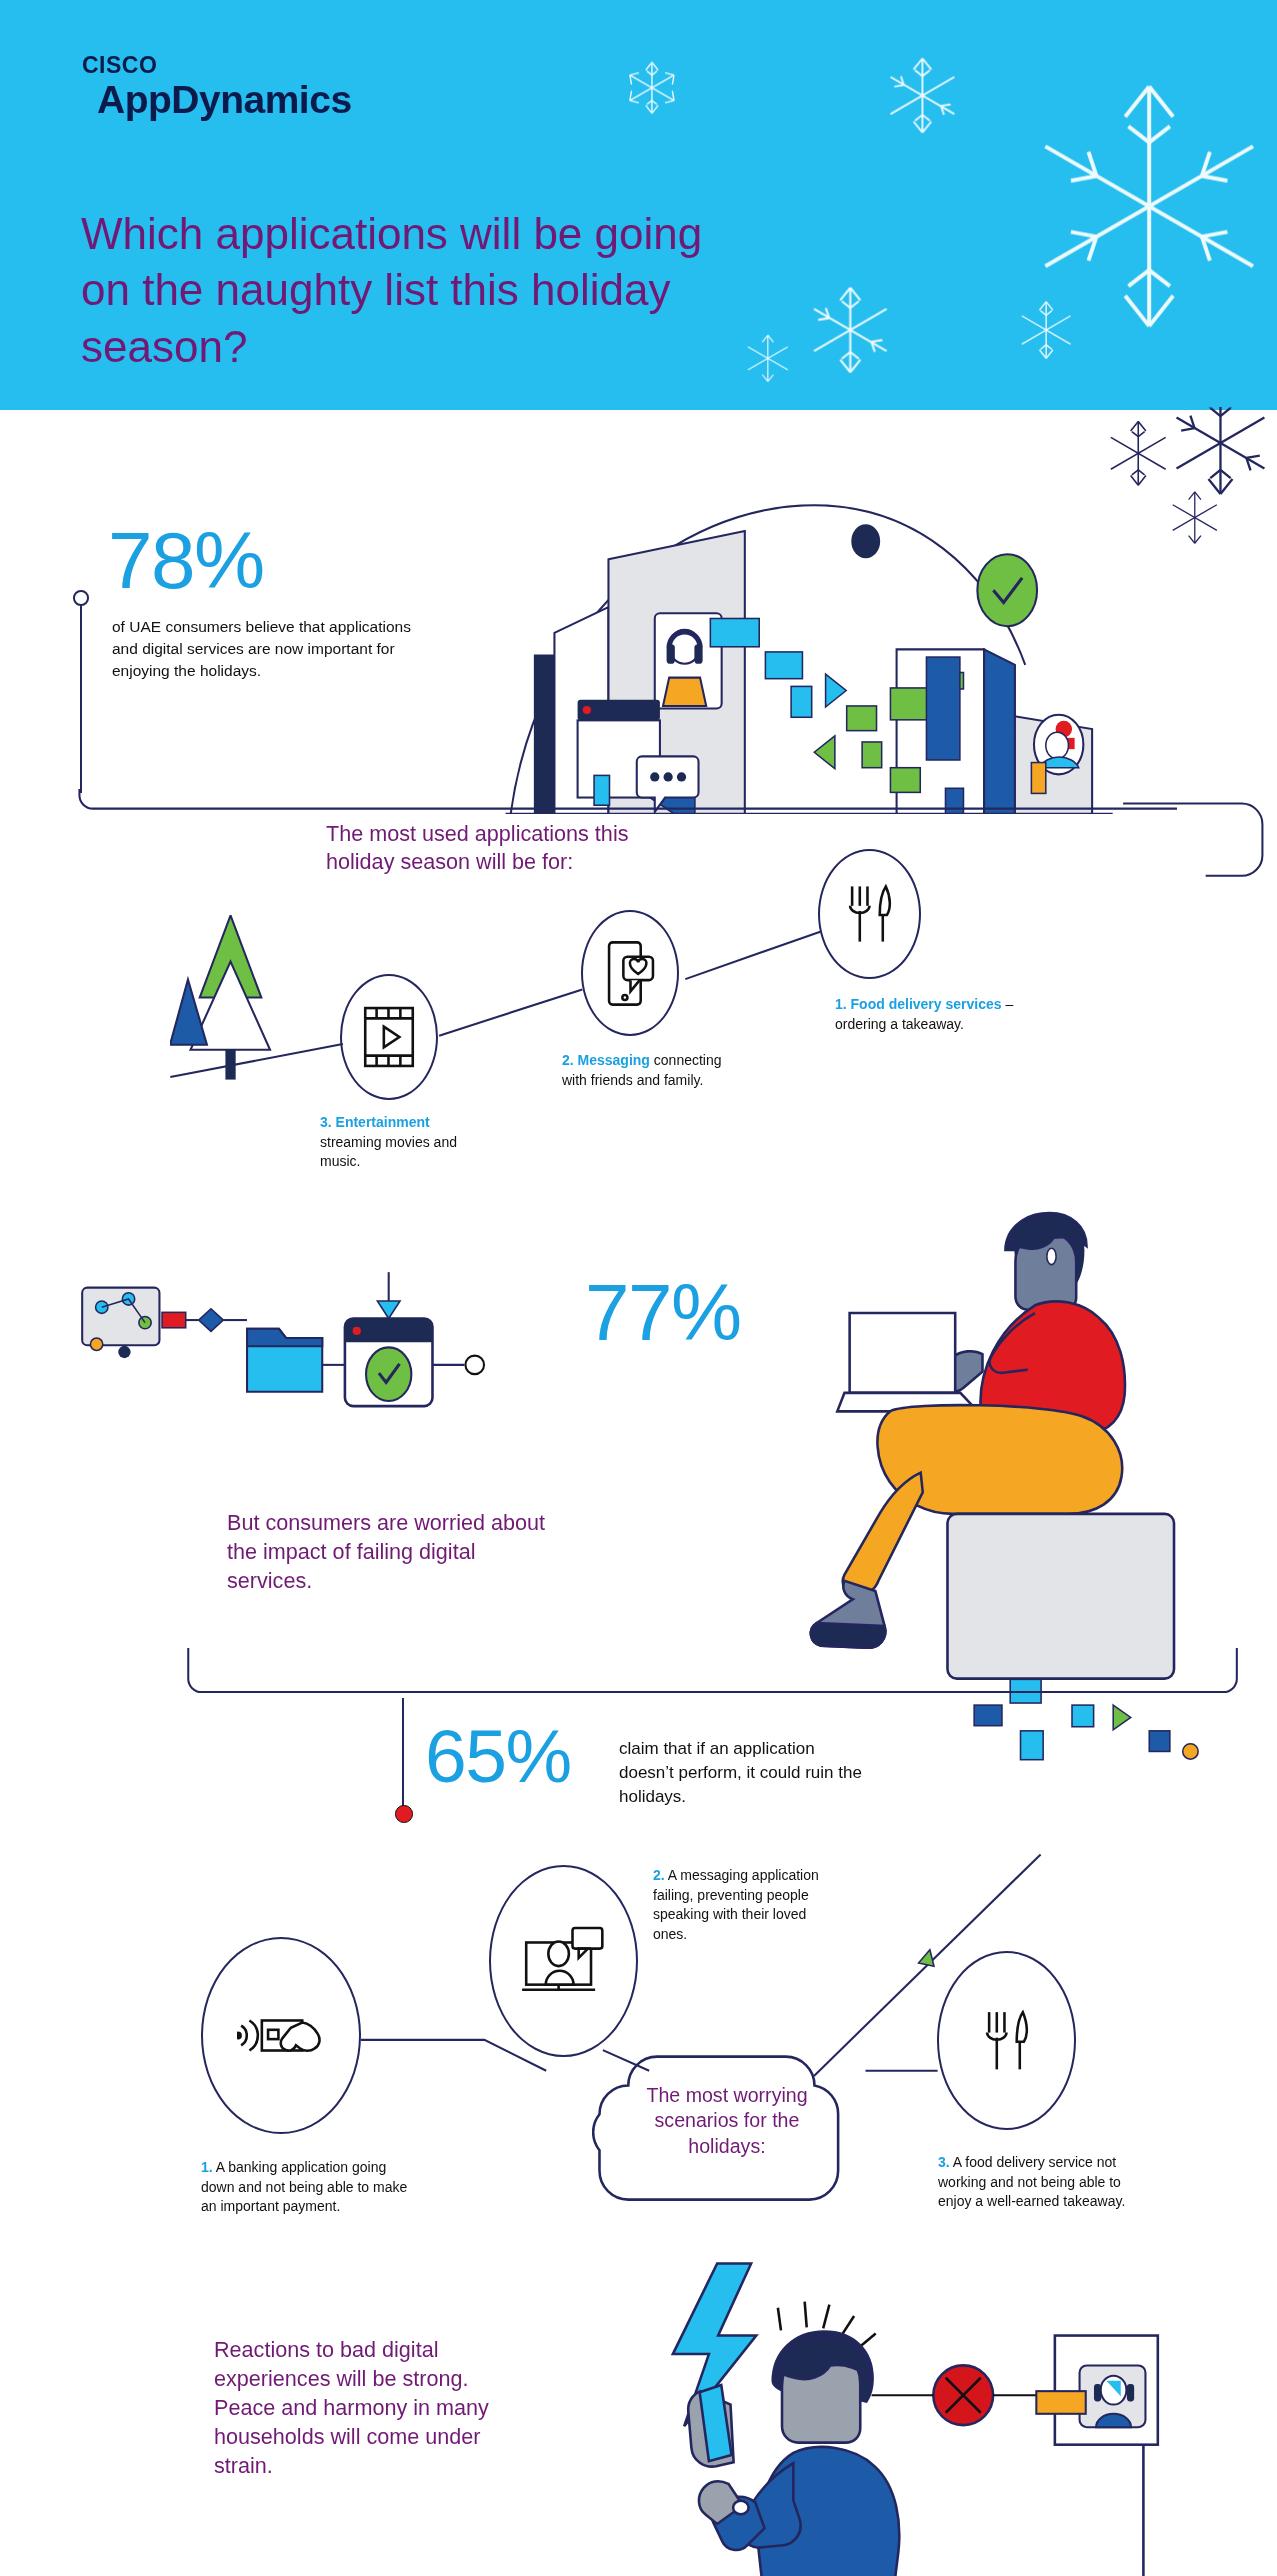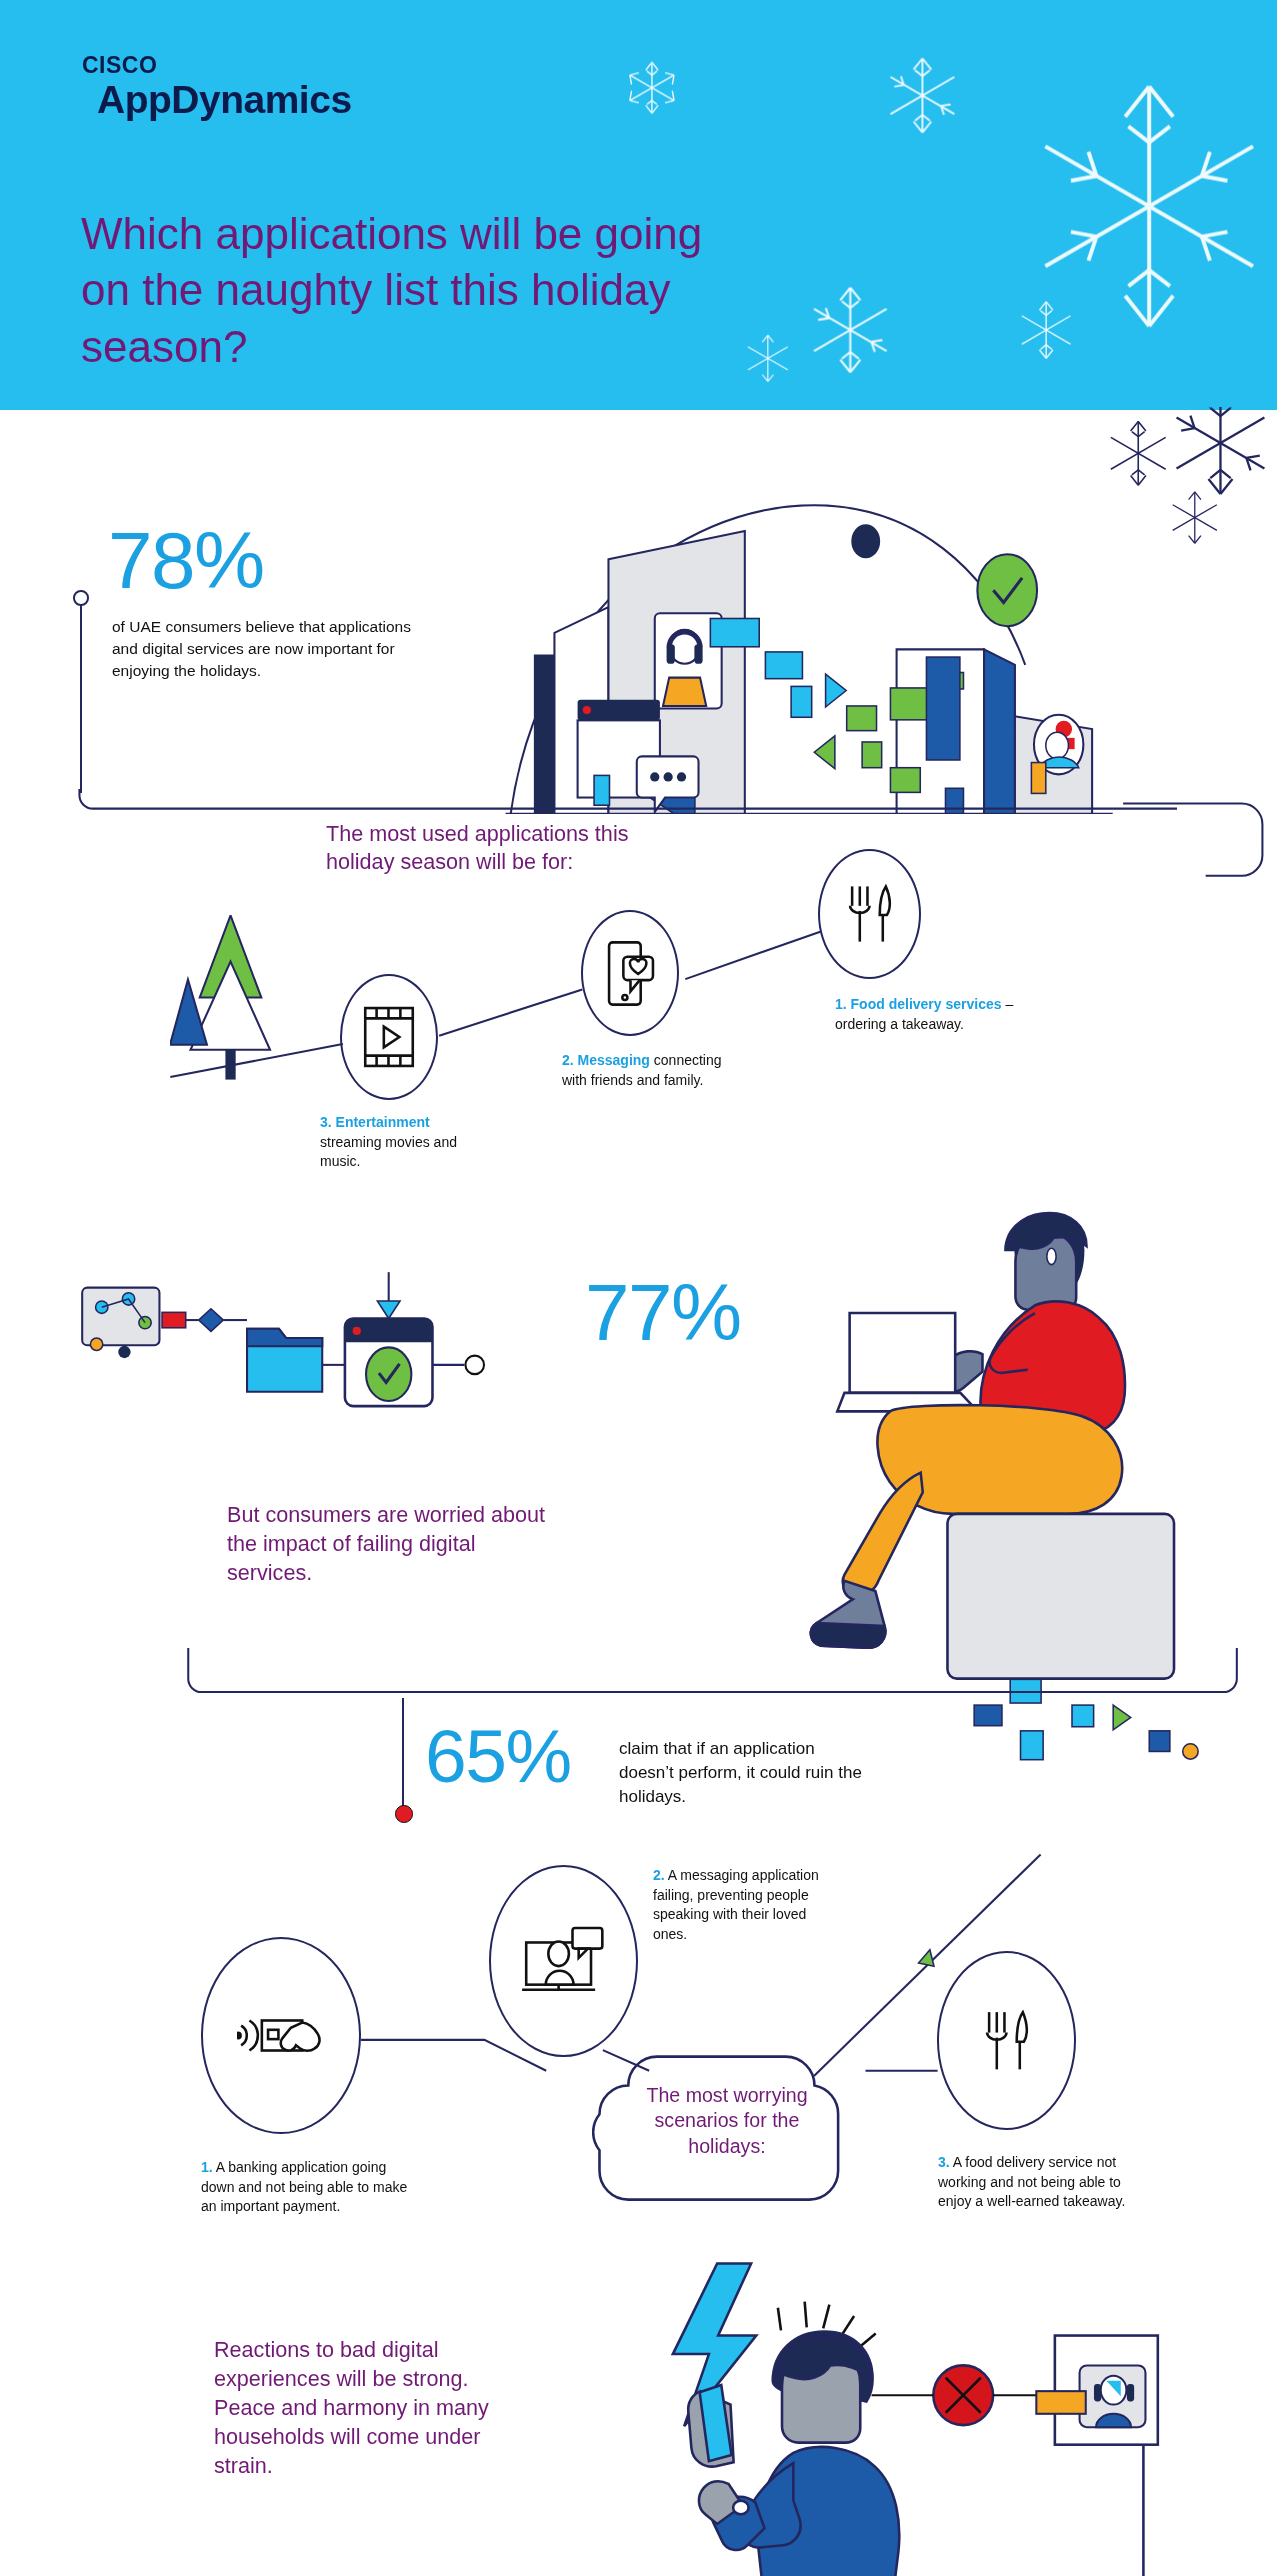--- a/index.html
+++ b/index.html
@@ -338,21 +338,21 @@
       <path d="M586,206 l14,18 26,-36" fill="none" stroke="#24265e" stroke-width="6"></path>
       <line x1="690" y1="190" x2="752" y2="190" stroke="#24265e" stroke-width="4"></line>
       <circle cx="772" cy="190" r="18" fill="#fff" stroke="#111" stroke-width="4"></circle>
 
       <line x1="605" y1="10" x2="605" y2="68" stroke="#24265e" stroke-width="4"></line>
       <path d="M583,66 h44 l-22,34z" fill="#26BDEF" stroke="#24265e" stroke-width="3"></path>
     </svg>
 
     <div class="big-stat" style="position:absolute; left:585px; top:39px; font-size:80px;">77%</div>
 
-    <div class="blue-head" style="position:absolute; left:227px; top:265px; width:330px;">But consumers are worried about the impact of failing digital services.</div>
+    <div class="blue-head" style="position:absolute; left:227px; top:273px; width:330px;">But consumers are worried about the impact of failing digital services.</div>
 
     <svg class="abs" style="left:793px; top:-52px;" width="484" height="567" viewBox="0 0 940 1100">
       <g stroke="#24265e" stroke-width="5" fill="none">
         <path d="M410,130 c0,-45 35,-72 78,-72 c46,0 78,28 78,70 c0,28 -6,52 -18,70 l-22,-10 c-10,16 -30,24 -50,20 l-6,-30 c-22,-6 -40,-26 -40,-48z" fill="#1d2a54" stroke="none"></path>
         <path d="M432,150 c0,-34 26,-58 60,-58 c34,0 58,26 58,58 v70 c0,14 -10,24 -24,24 h-68 c-16,0 -26,-12 -26,-26z" fill="#6f7e9b" stroke="#24265e"></path>
         <path d="M418,110 c8,-36 42,-54 80,-54 c42,0 72,26 72,64 c-18,-14 -42,-20 -64,-16 c-10,16 -30,24 -52,20 c-18,-2 -30,-8 -36,-14z" fill="#1d2a54" stroke="#24265e"></path>
         <ellipse cx="502" cy="140" rx="9" ry="16" fill="#ffffff" stroke="#24265e" stroke-width="3"></ellipse>
         <path d="M470,235 c40,-16 92,-6 124,24 c42,34 54,96 50,150 c-4,44 -30,72 -70,74 H420 c-36,0 -56,-26 -56,-60 c0,-60 30,-140 106,-188z" fill="#E01B22" stroke="#24265e"></path>
         <path d="M470,250 c-36,20 -68,52 -86,86 c-8,16 6,32 24,30 l48,-6" fill="#E01B22" stroke="#24265e"></path>
         <path d="M368,330 c-18,-10 -42,-6 -56,4 l-48,34 c-8,6 -6,18 4,20 l30,4 c6,12 22,14 32,4 l38,-32z" fill="#6f7e9b" stroke="#24265e"></path>

